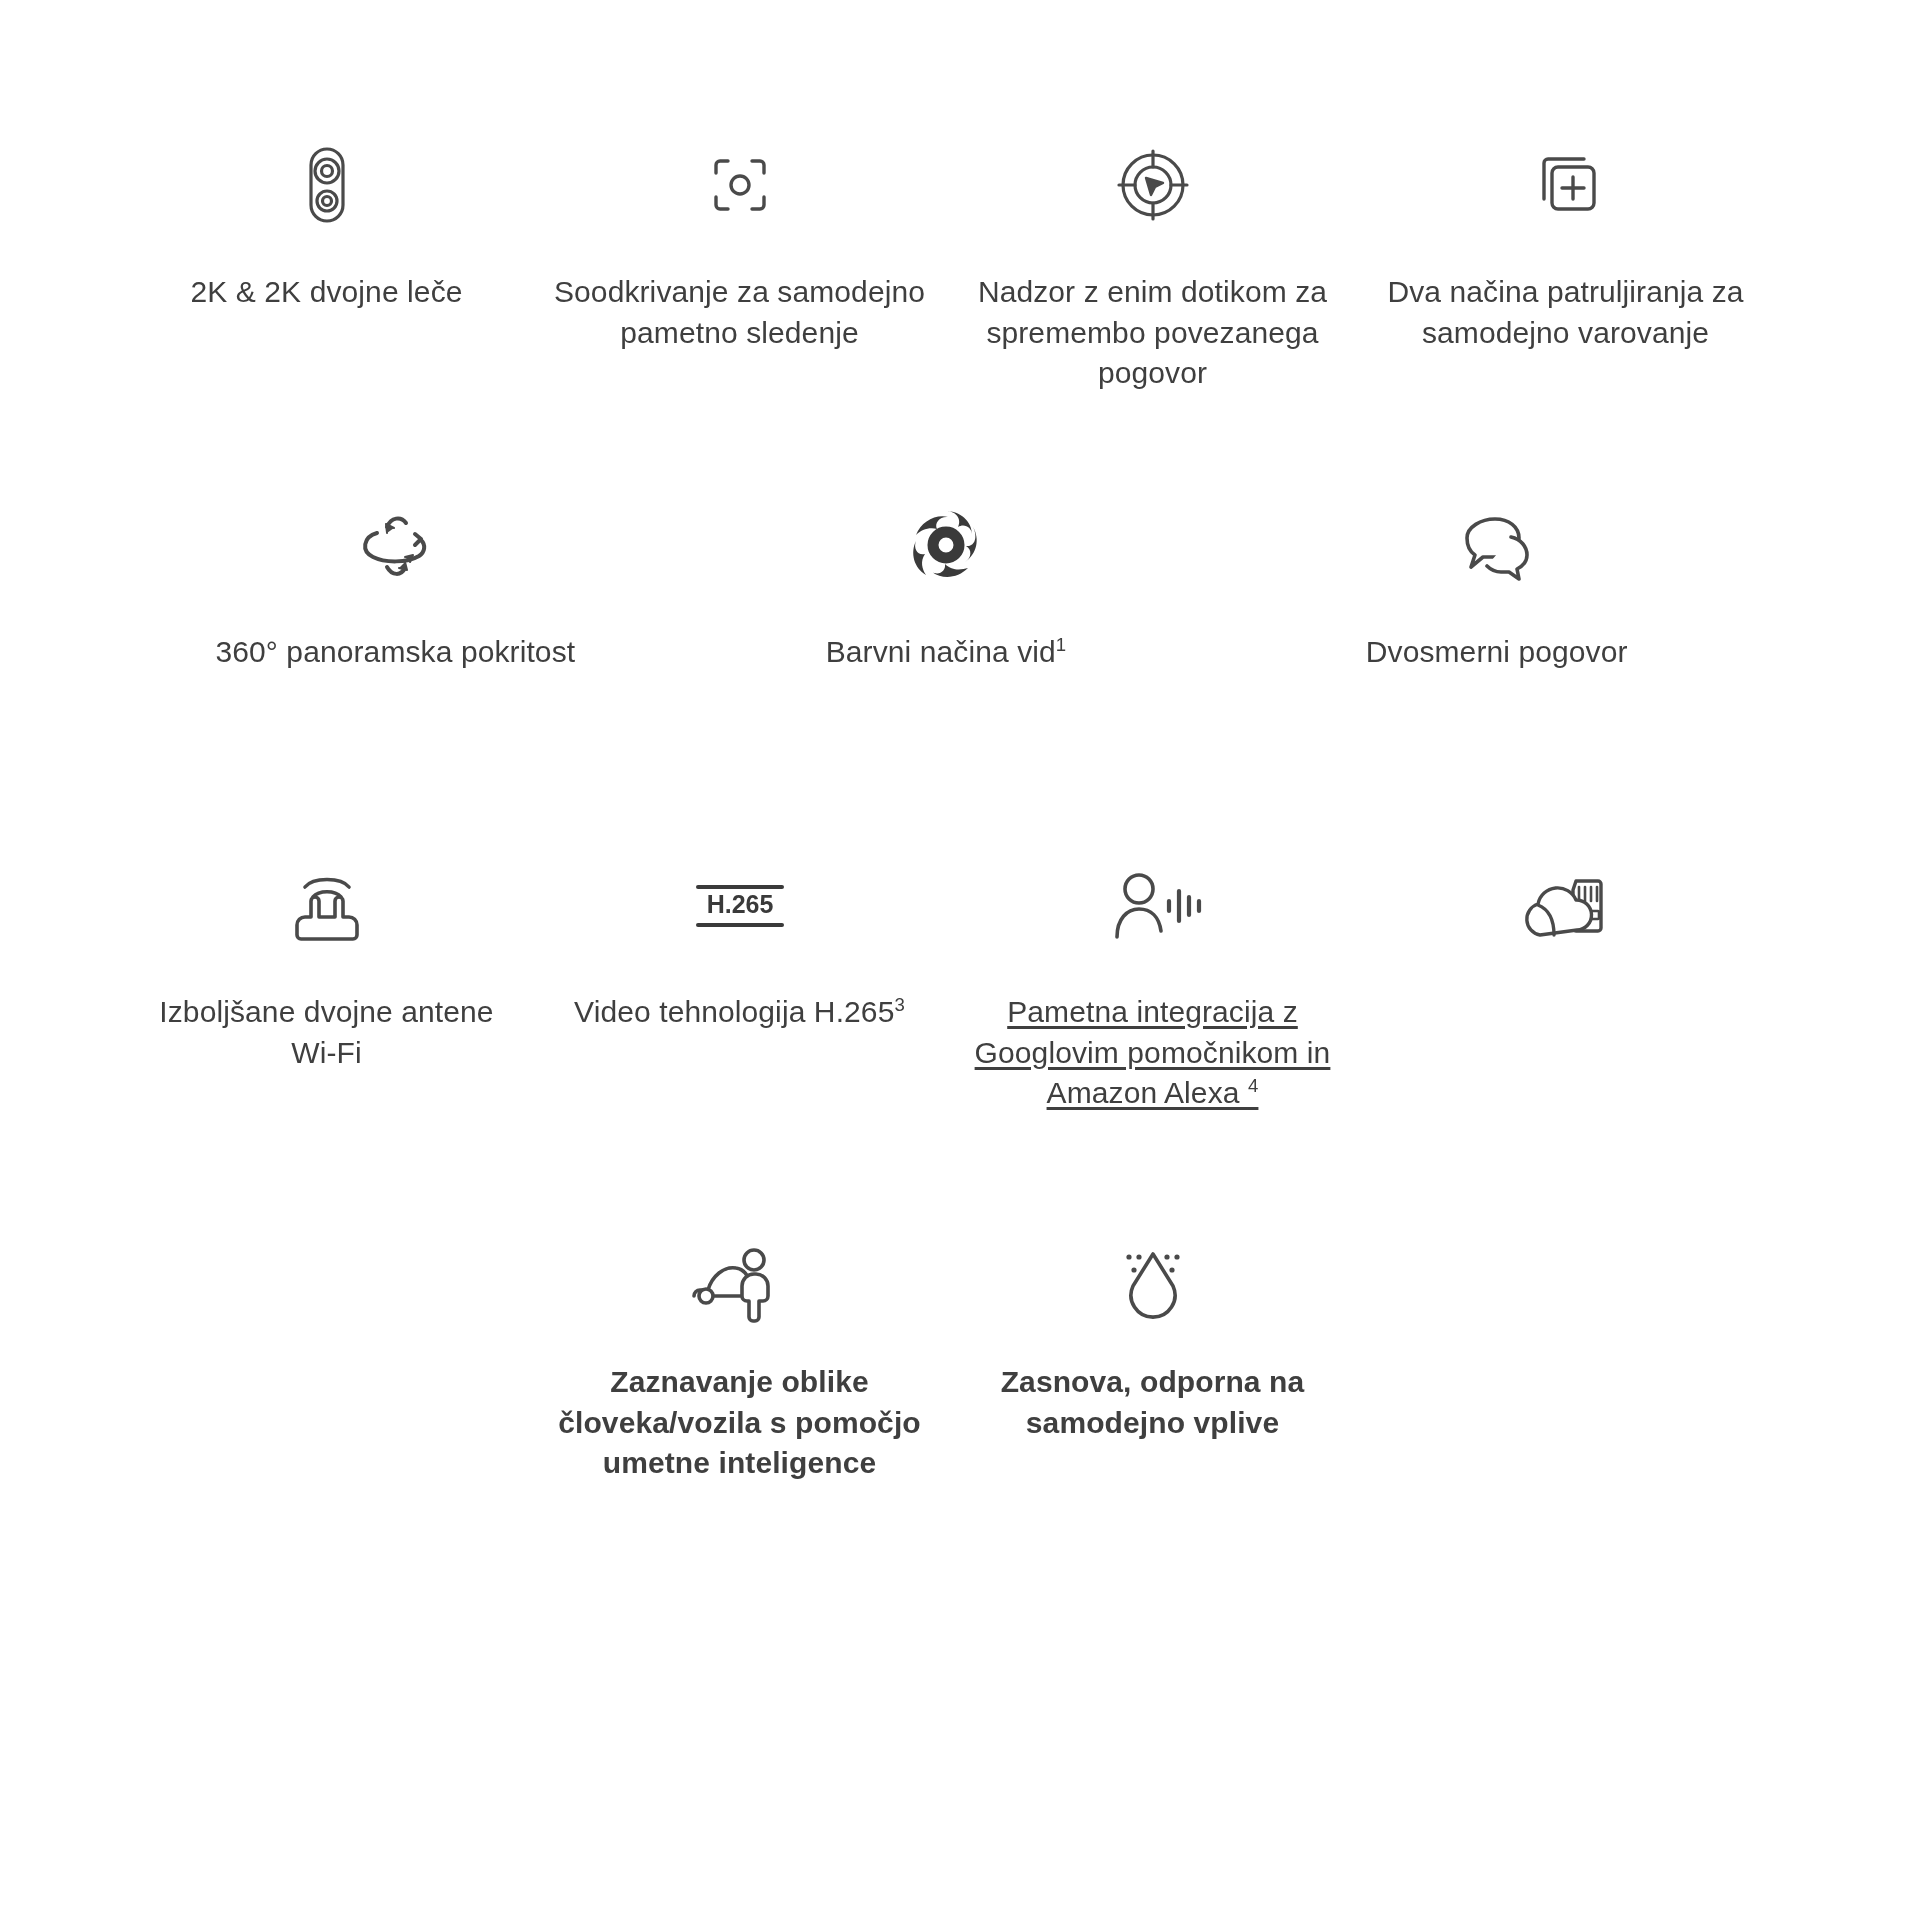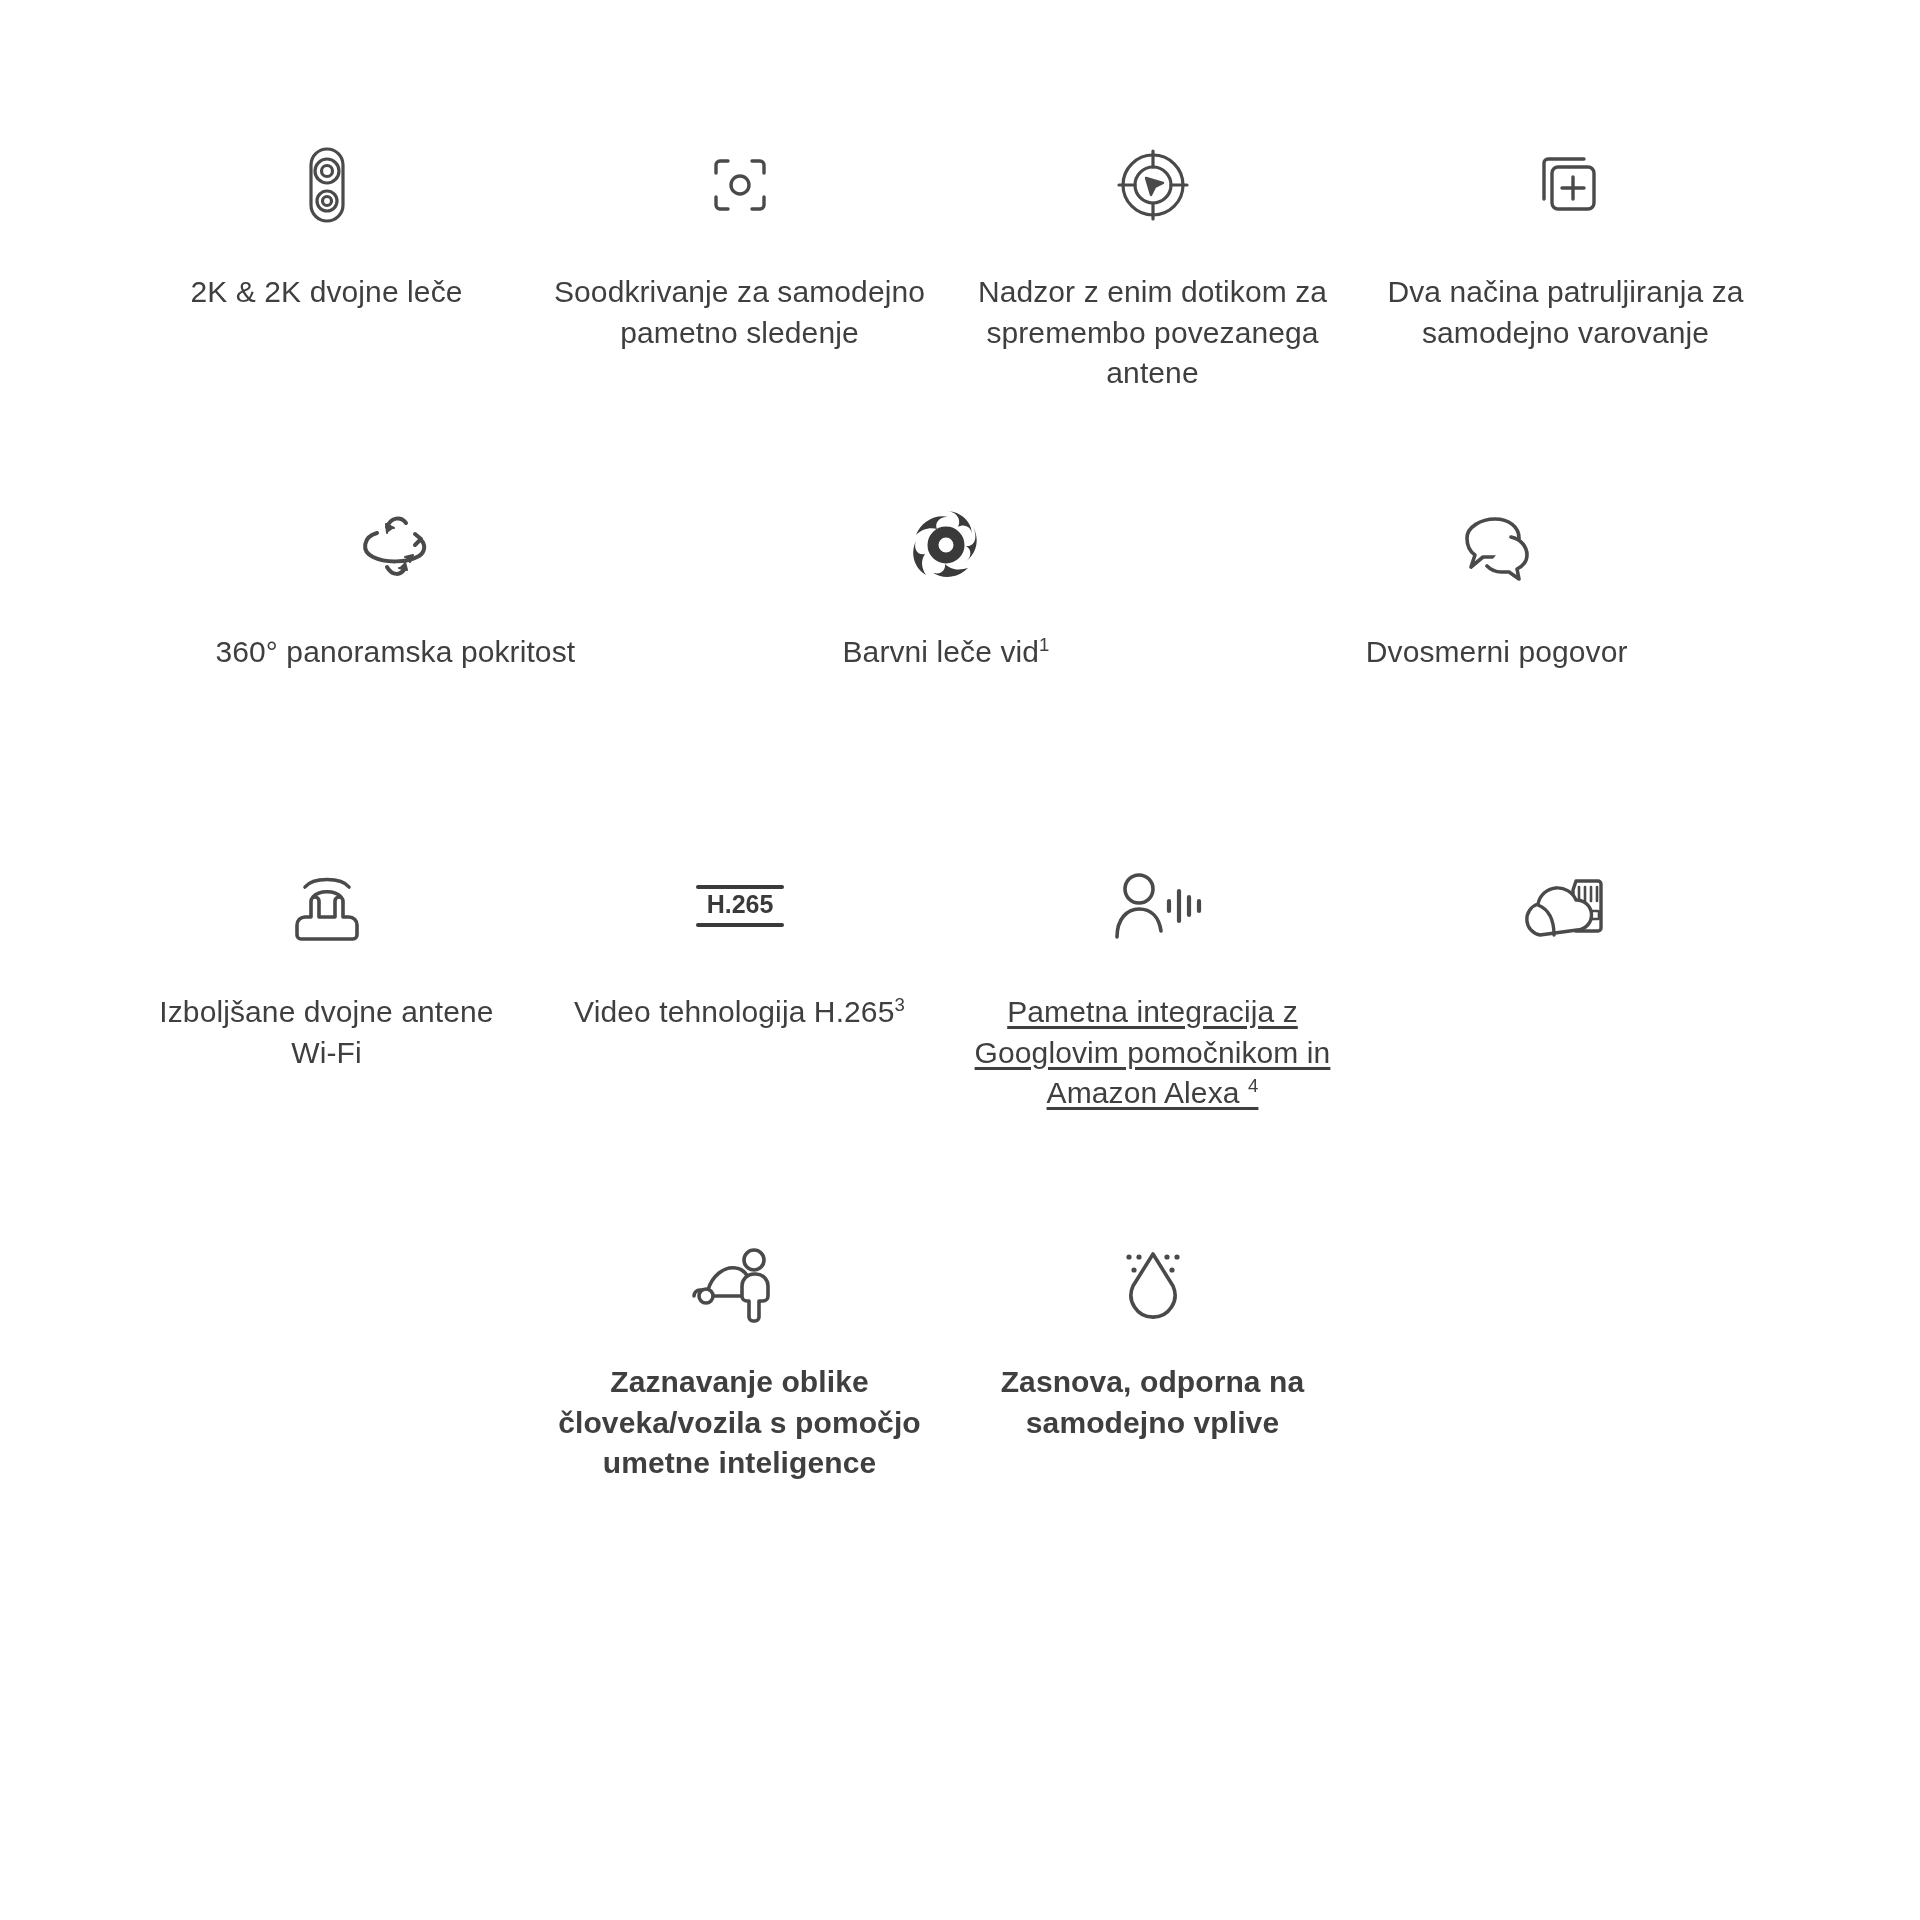--- a/index.html
+++ b/index.html
@@ -119,21 +119,21 @@
         <svg width="96" height="96" viewBox="0 0 96 96" fill="none" stroke="#4a4a4a" stroke-width="3.2" stroke-linecap="round" stroke-linejoin="round">
           <circle cx="48" cy="48" r="30"></circle>
           <circle cx="48" cy="48" r="18"></circle>
           <line x1="48" y1="14" x2="48" y2="30"></line>
           <line x1="48" y1="66" x2="48" y2="82"></line>
           <line x1="14" y1="48" x2="30" y2="48"></line>
           <line x1="66" y1="48" x2="82" y2="48"></line>
           <path d="M41 41 L58 46 L50 50 L46 58 Z" fill="#4a4a4a" stroke-width="2.4"></path>
         </svg>
       </div>
-      <div class="feature-label">Nadzor z enim dotikom za spremembo povezanega antene</div>
+      <div class="feature-label">Nadzor z enim dotikom za spremembo povezanega pogovor</div>
     </div>
 
     <div class="feature-cell">
       <div class="icon-slot">
         <svg width="96" height="96" viewBox="0 0 96 96" fill="none" stroke="#4a4a4a" stroke-width="3.4" stroke-linecap="round" stroke-linejoin="round">
           <path d="M26 62 V26 a4 4 0 0 1 4 -4 h36"></path>
           <rect x="34" y="30" width="42" height="42" rx="6" ry="6" fill="#ffffff"></rect>
           <line x1="55" y1="40" x2="55" y2="62"></line>
           <line x1="44" y1="51" x2="66" y2="51"></line>
         </svg>
@@ -166,21 +166,21 @@
           <g fill="#3a3a3a">
             <path d="M48 14 C62 14 74 24 74 38 C74 30 66 26 60 30 C64 22 58 14 48 14 Z"></path>
             <path d="M75 30 C82 42 79 57 67 65 C74 61 74 52 68 49 C77 50 80 40 75 30 Z"></path>
             <path d="M70 71 C60 81 45 83 34 75 C41 79 48 74 47 67 C54 74 63 73 70 71 Z"></path>
             <path d="M28 78 C16 71 12 56 18 44 C15 52 20 59 27 57 C22 64 24 72 28 78 Z"></path>
             <path d="M18 38 C23 25 37 17 50 20 C42 19 36 26 39 32 C31 30 23 33 18 38 Z"></path>
             <circle cx="48" cy="48" r="13" fill="none" stroke="#3a3a3a" stroke-width="11"></circle>
           </g>
         </svg>
       </div>
-      <div class="feature-label"><span>Barvni leče vid</span><sup>1</sup></div>
+      <div class="feature-label"><span>Barvni načina vid</span><sup>1</sup></div>
     </div>
 
     <div class="feature-cell">
       <div class="icon-slot">
         <svg width="96" height="96" viewBox="0 0 96 96" fill="none" stroke="#4a4a4a" stroke-width="3.6" stroke-linecap="round" stroke-linejoin="round">
           <path d="M46 22 C60 22 70 30 70 41 C70 52 60 60 46 60 L34 60 L22 70 L26 58 C20 54 18 48 18 41 C18 30 32 22 46 22 Z" fill="#ffffff"></path>
           <path d="M62 40 C72 42 78 50 78 58 C78 64 74 69 68 72 L70 82 L60 75 L52 75 C46 75 41 72 38 69" fill="#ffffff"></path>
         </svg>
       </div>
       <div class="feature-label">Dvosmerni pogovor</div>

